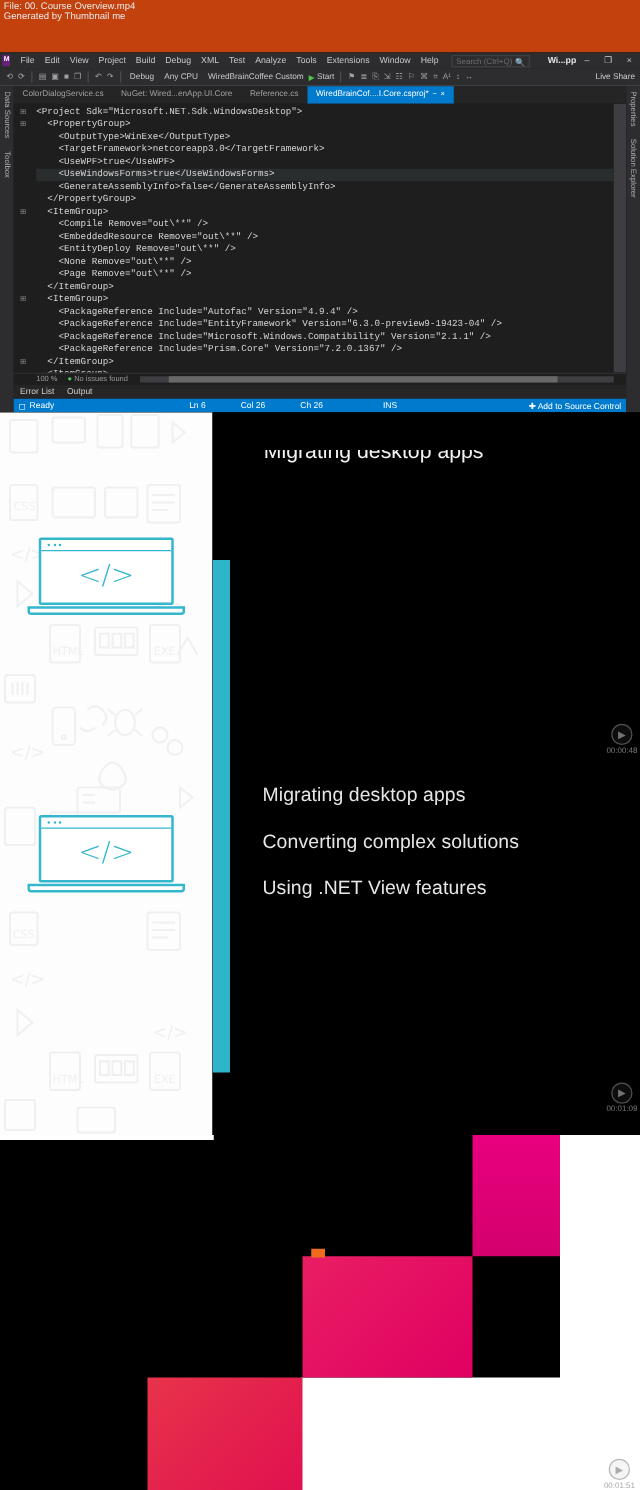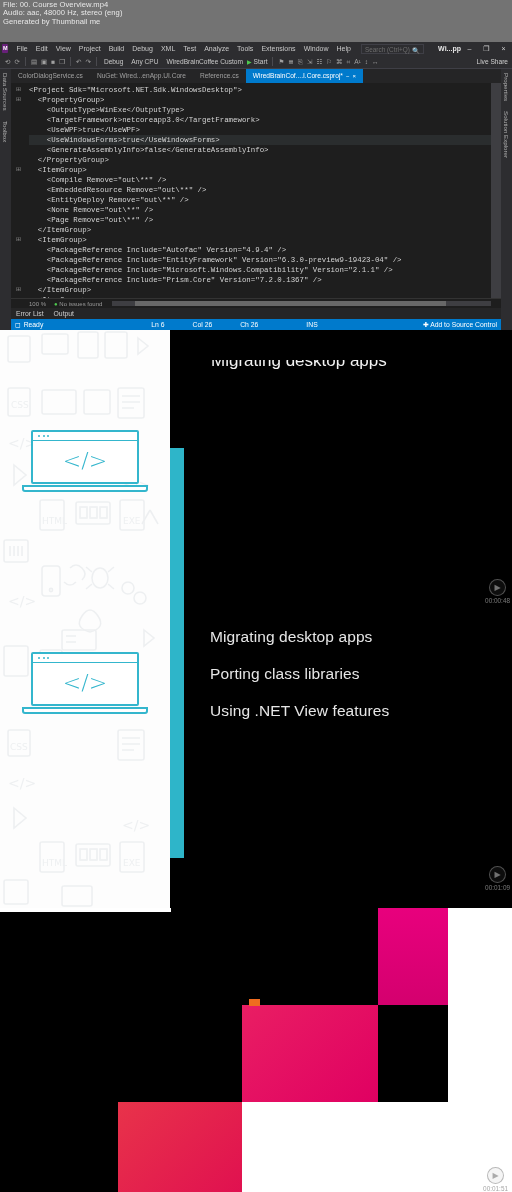--- a/index.html
+++ b/index.html
@@ -5,21 +5,21 @@
   * { box-sizing: border-box; margin: 0; padding: 0; }
   html, body {
     width: 512px; height: 1192px;
     background: #000;
     font-family: "Liberation Sans", sans-serif;
     overflow: hidden;
   }
 
   
   .meta {
-    background: #737373;
+    background: #c2410c;
     color: #e8e8e8;
     padding: 1px 3px 0 3px;
     height: 42px;
     font-family: "Liberation Sans", sans-serif;
     font-size: 7.6px;
     line-height: 8.4px;
     letter-spacing: .05px;
   }
   .meta div { white-space: nowrap; }
 
@@ -299,21 +299,20 @@
     position: absolute; left: 118px; top: 194px; width: 124px; height: 94px;
     background: linear-gradient(135deg, #e8334a 0%, #e01050 100%);
   }
   .row-b .tstamp { right: 4px; bottom: 4px; top: auto; }
 </style>
 </head>
 <body>
 
 <div class="meta">
   <div>File: 00. Course Overview.mp4</div>
-  <div>Audio: aac, 48000 Hz, stereo (eng)</div>
   <div>Generated by Thumbnail me</div>
 </div>
 
 <div class="vs">
 
   <div class="vs-menubar">
     <div class="vs-logo">M</div>
     <div class="vs-menu-item">File</div>
     <div class="vs-menu-item">Edit</div>
     <div class="vs-menu-item">View</div>
@@ -530,21 +529,21 @@
         </div>
         <div class="lap-base"></div>
       </div>
     </div>
 
     <div class="slide">
       <div class="slide-teal"></div>
       <div class="slide-title-clip">Migrating desktop apps</div>
       <div class="bullets">
         <div class="bullet">Migrating desktop apps</div>
-        <div class="bullet">Porting class libraries</div>
+        <div class="bullet">Converting complex solutions</div>
         <div class="bullet">Using .NET View features</div>
       </div>
     </div>
 
     <div class="tstamp" style="top:249px">
       <div class="play-badge">▶</div>
       <div class="tstamp-txt">00:00:48</div>
     </div>
 
     <div class="tstamp" style="top:536px">

